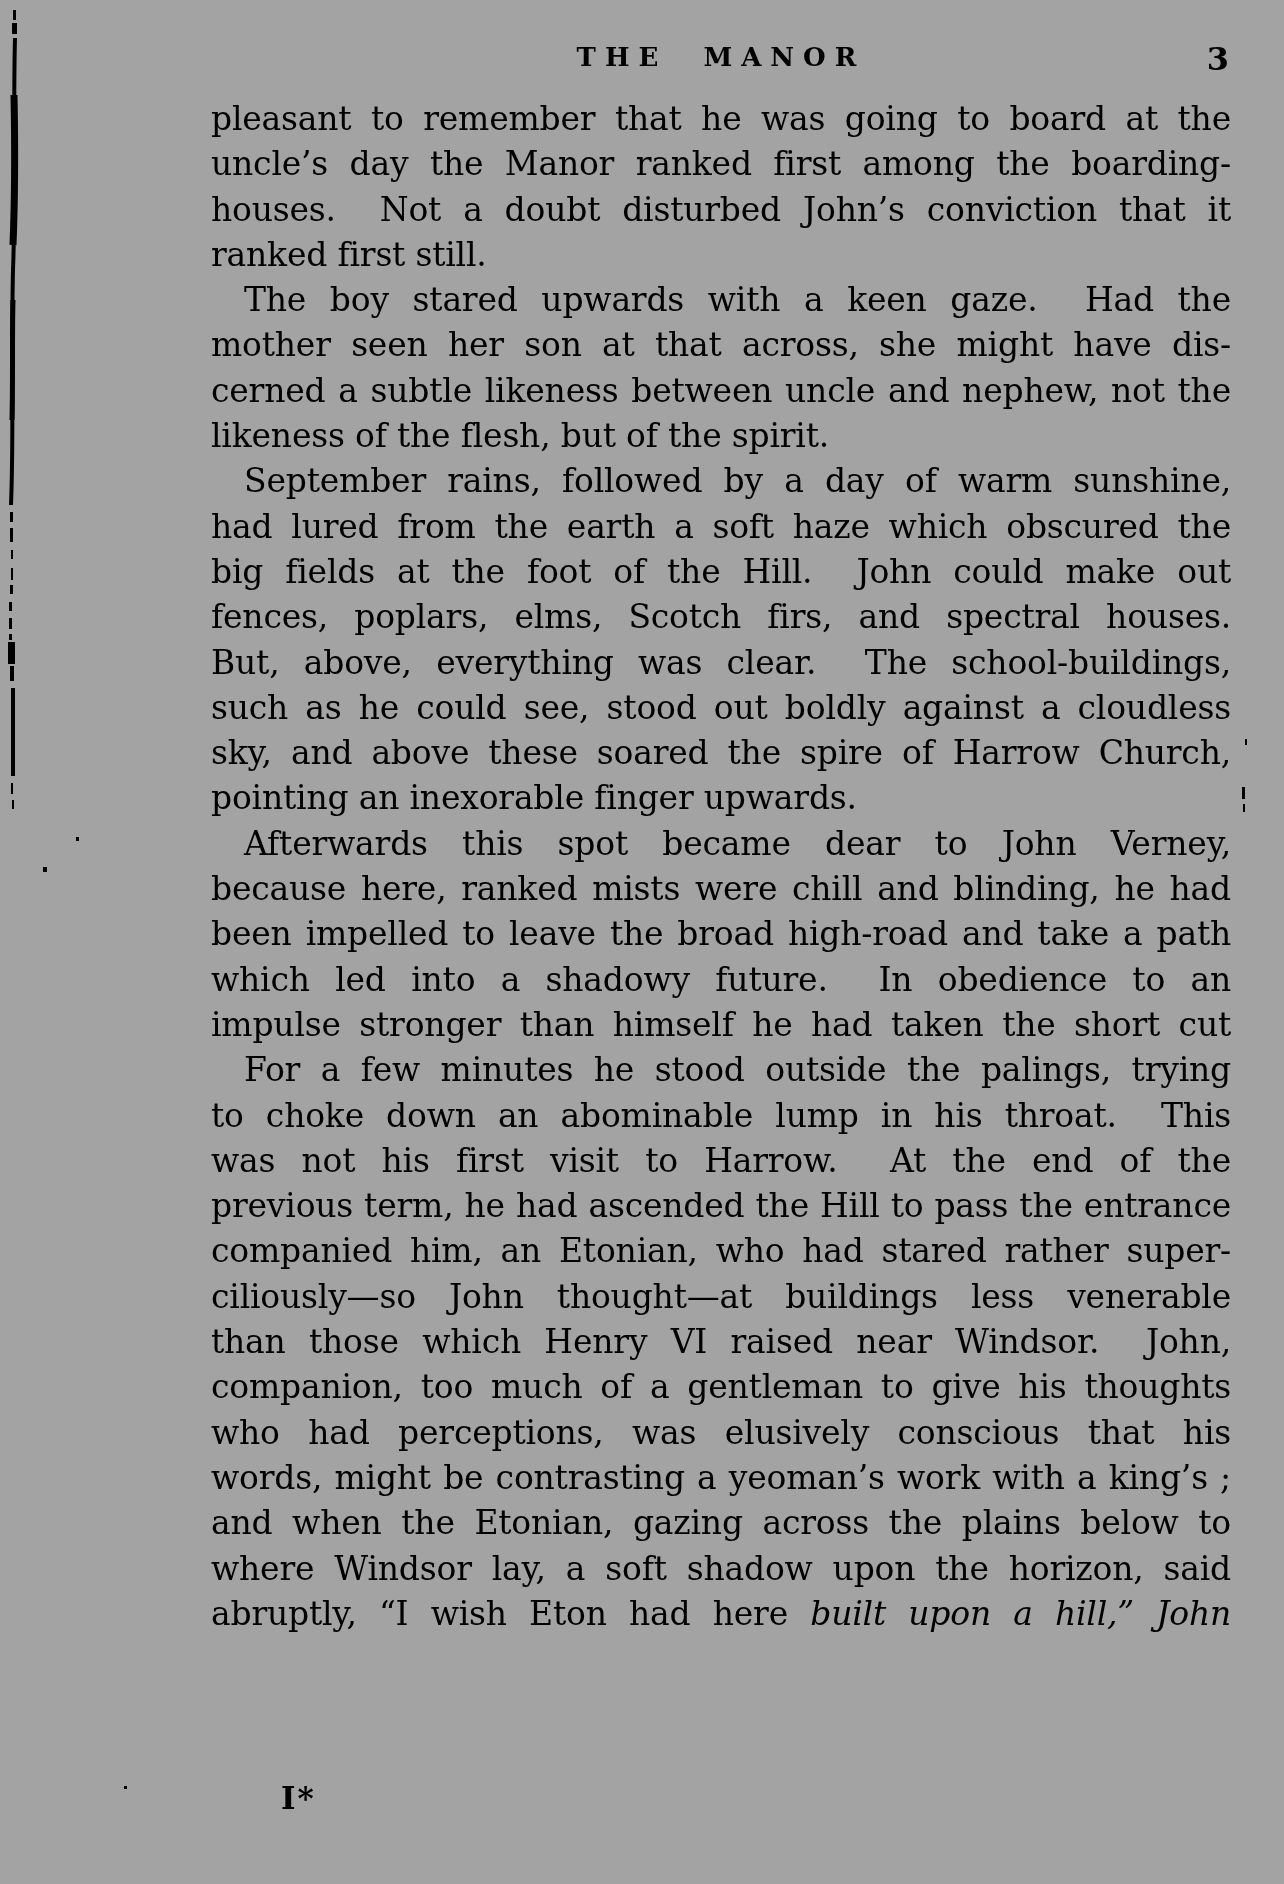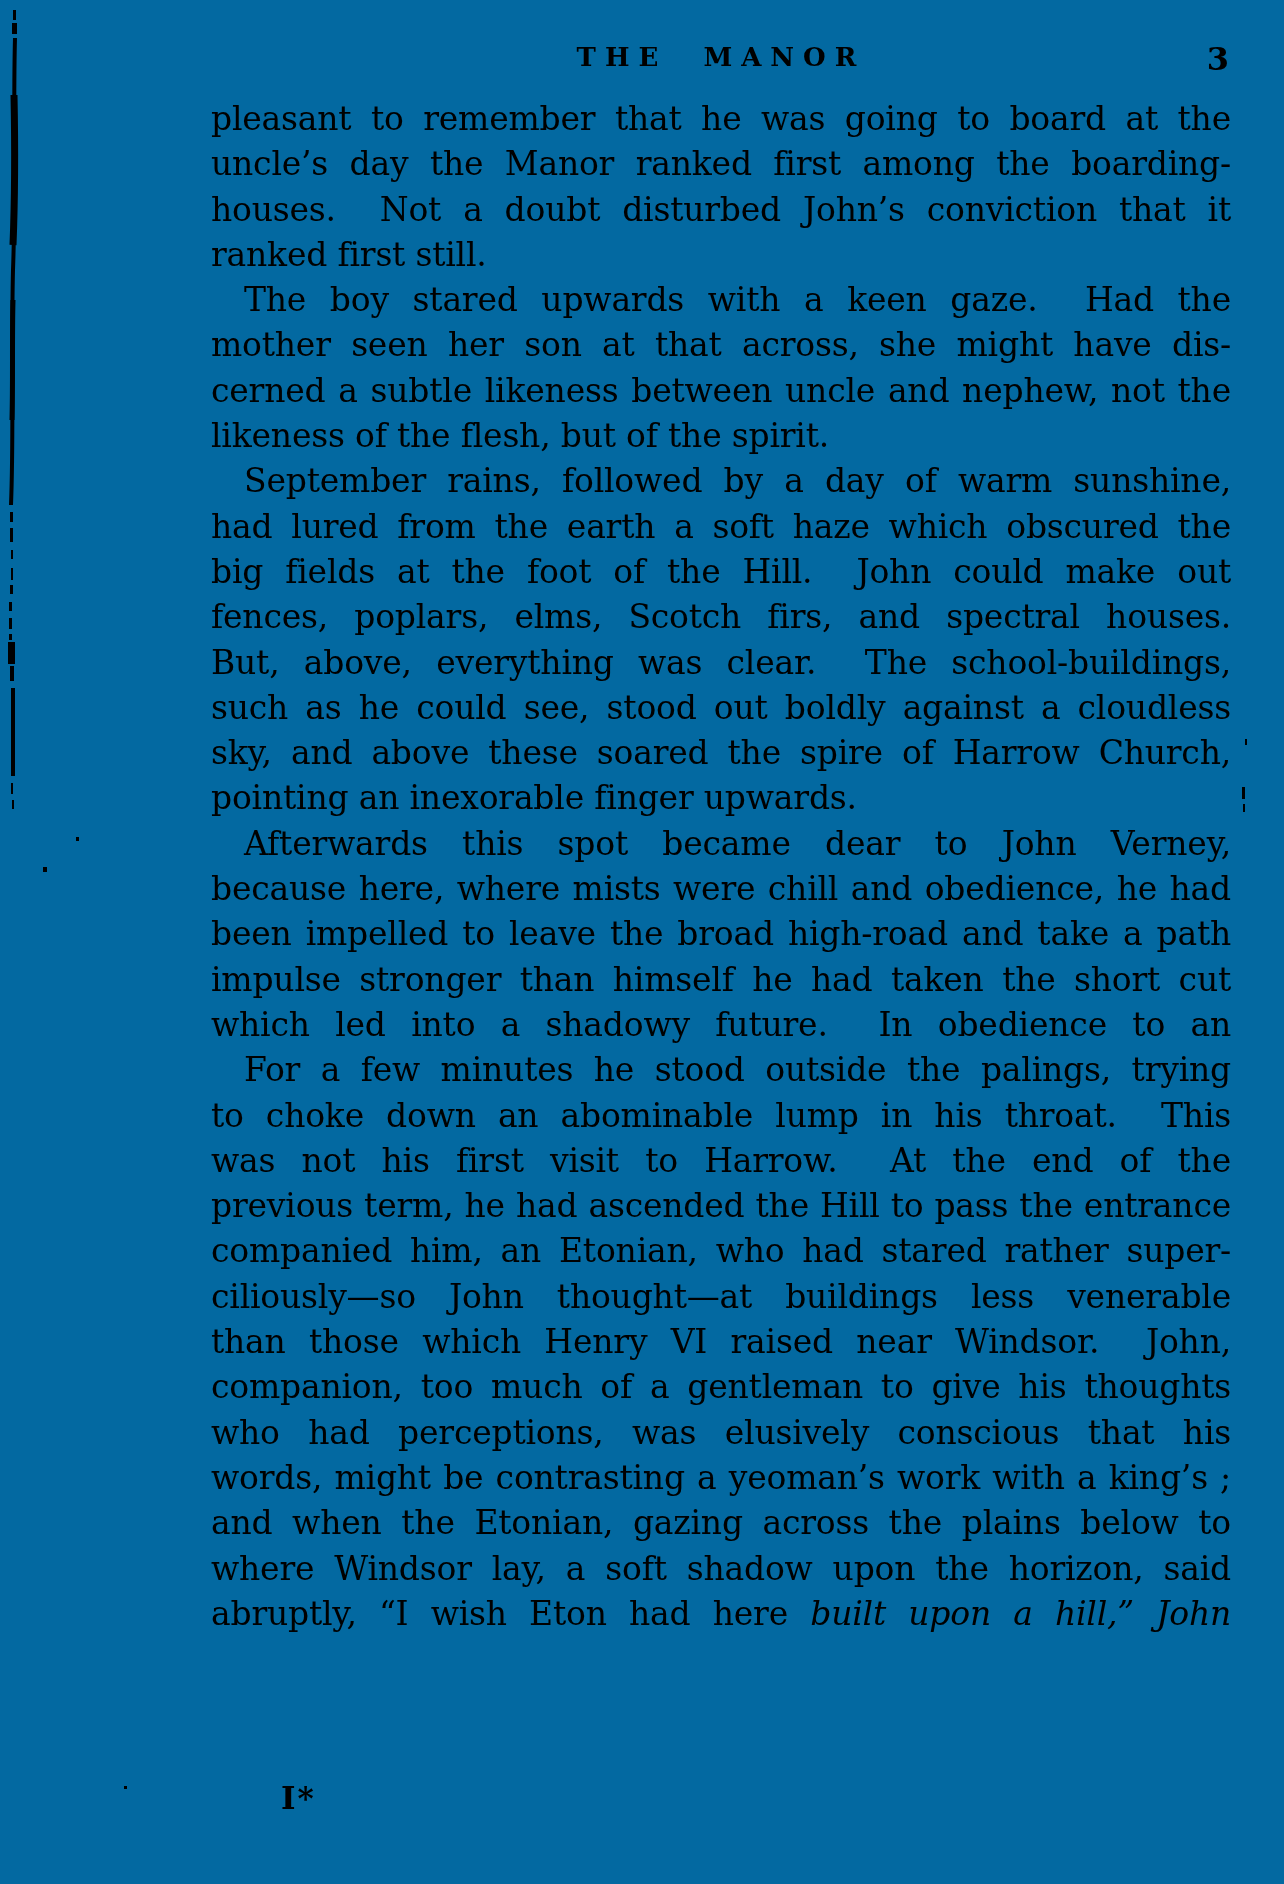--- a/index.html
+++ b/index.html
@@ -34,21 +34,21 @@
   .line i { font-style:italic; }
   .signature {
     position:absolute; left:281px; top:1780px;
     font-size:31px; font-weight:bold; letter-spacing:2px;
   }
   .artifacts { position:absolute; left:0; top:0; width:1284px; height:1884px; pointer-events:none; }
 </style>
 </head>
 <body>
 
-<div class="page" style="background: #0369a1; color: rgb(0, 0, 0);">
+<div class="page" style="background: #a3a3a3; color: rgb(0, 0, 0);">
 
   <div class="running-header">
     <div class="title">THE MANOR</div>
     <div class="pagenum">3</div>
   </div>
 
   <div class="text-block">
       <div class="line"><span>pleasant to remember that he was going to board at the</span></div>
       <div class="line"><span>uncle’s day the Manor ranked first among the boarding-</span></div>
       <div class="line"><span>houses.&nbsp; Not a doubt disturbed John’s conviction that it</span></div>
@@ -59,24 +59,24 @@
       <div class="line flush"><span>likeness of the flesh, but of the spirit.</span></div>
       <div class="line indent"><span>September rains, followed by a day of warm sunshine,</span></div>
       <div class="line"><span>had lured from the earth a soft haze which obscured the</span></div>
       <div class="line"><span>big fields at the foot of the Hill.&nbsp; John could make out</span></div>
       <div class="line"><span>fences, poplars, elms, Scotch firs, and spectral houses.</span></div>
       <div class="line"><span>But, above, everything was clear.&nbsp; The school-buildings,</span></div>
       <div class="line"><span>such as he could see, stood out boldly against a cloudless</span></div>
       <div class="line"><span>sky, and above these soared the spire of Harrow Church,</span></div>
       <div class="line flush"><span>pointing an inexorable finger upwards.</span></div>
       <div class="line indent"><span>Afterwards this spot became dear to John Verney,</span></div>
-      <div class="line"><span>because here, where mists were chill and obedience, he had</span></div>
+      <div class="line"><span>because here, ranked mists were chill and blinding, he had</span></div>
       <div class="line"><span>been impelled to leave the broad high-road and take a path</span></div>
+      <div class="line"><span>which led into a shadowy future.&nbsp; In obedience to an</span></div>
       <div class="line"><span>impulse stronger than himself he had taken the short cut</span></div>
-      <div class="line"><span>which led into a shadowy future.&nbsp; In obedience to an</span></div>
       <div class="line indent"><span>For a few minutes he stood outside the palings, trying</span></div>
       <div class="line"><span>to choke down an abominable lump in his throat.&nbsp; This</span></div>
       <div class="line"><span>was not his first visit to Harrow.&nbsp; At the end of the</span></div>
       <div class="line"><span>previous term, he had ascended the Hill to pass the entrance</span></div>
       <div class="line"><span>companied him, an Etonian, who had stared rather super-</span></div>
       <div class="line"><span>ciliously—so John thought—at buildings less venerable</span></div>
       <div class="line"><span>than those which Henry VI raised near Windsor.&nbsp; John,</span></div>
       <div class="line"><span>companion, too much of a gentleman to give his thoughts</span></div>
       <div class="line"><span>who had perceptions, was elusively conscious that his</span></div>
       <div class="line"><span>words, might be contrasting a yeoman’s work with a king’s&nbsp;;</span></div>

